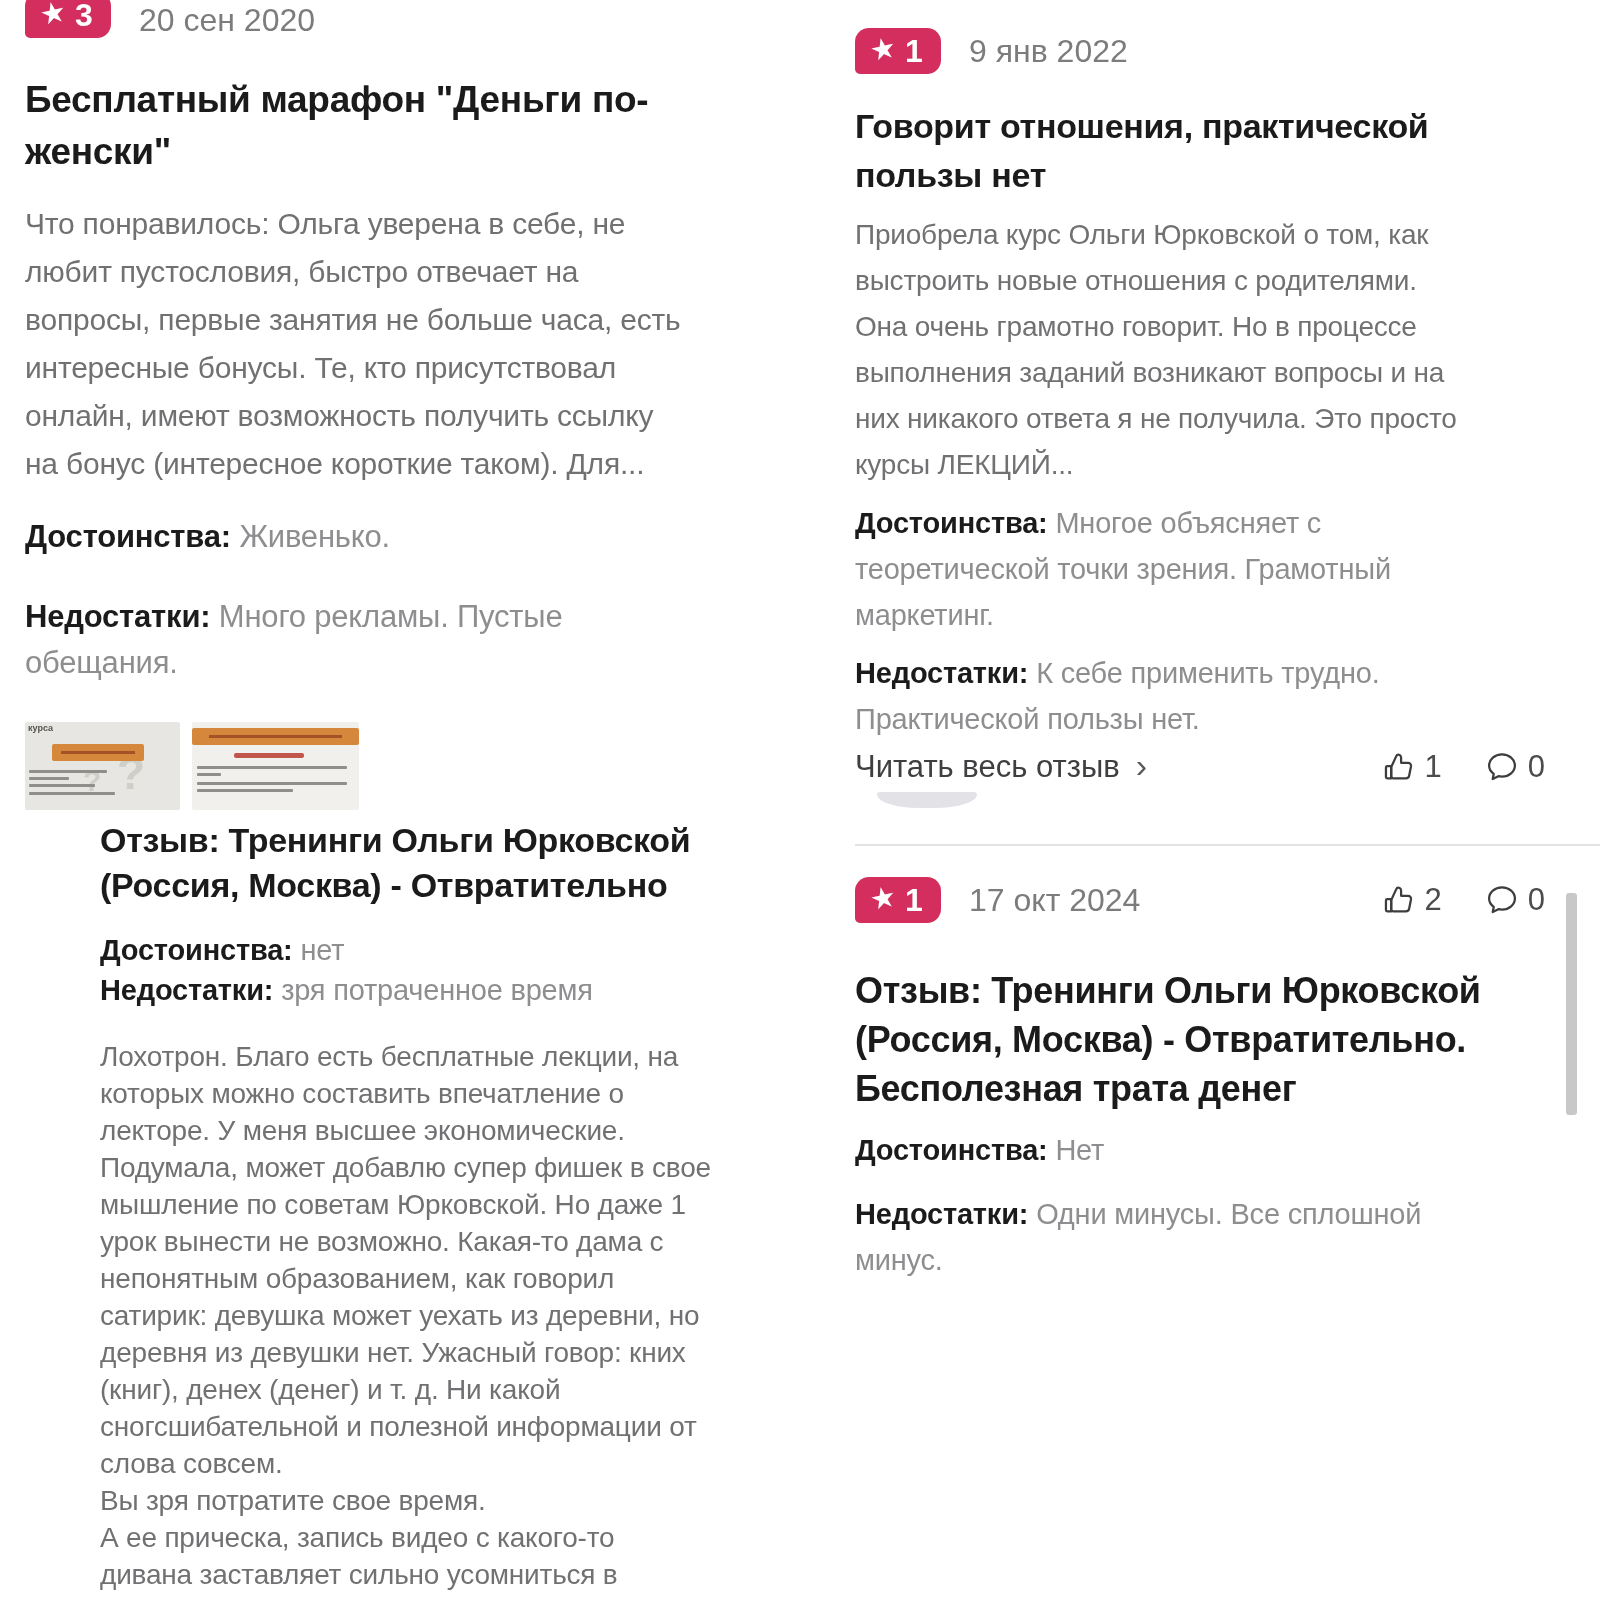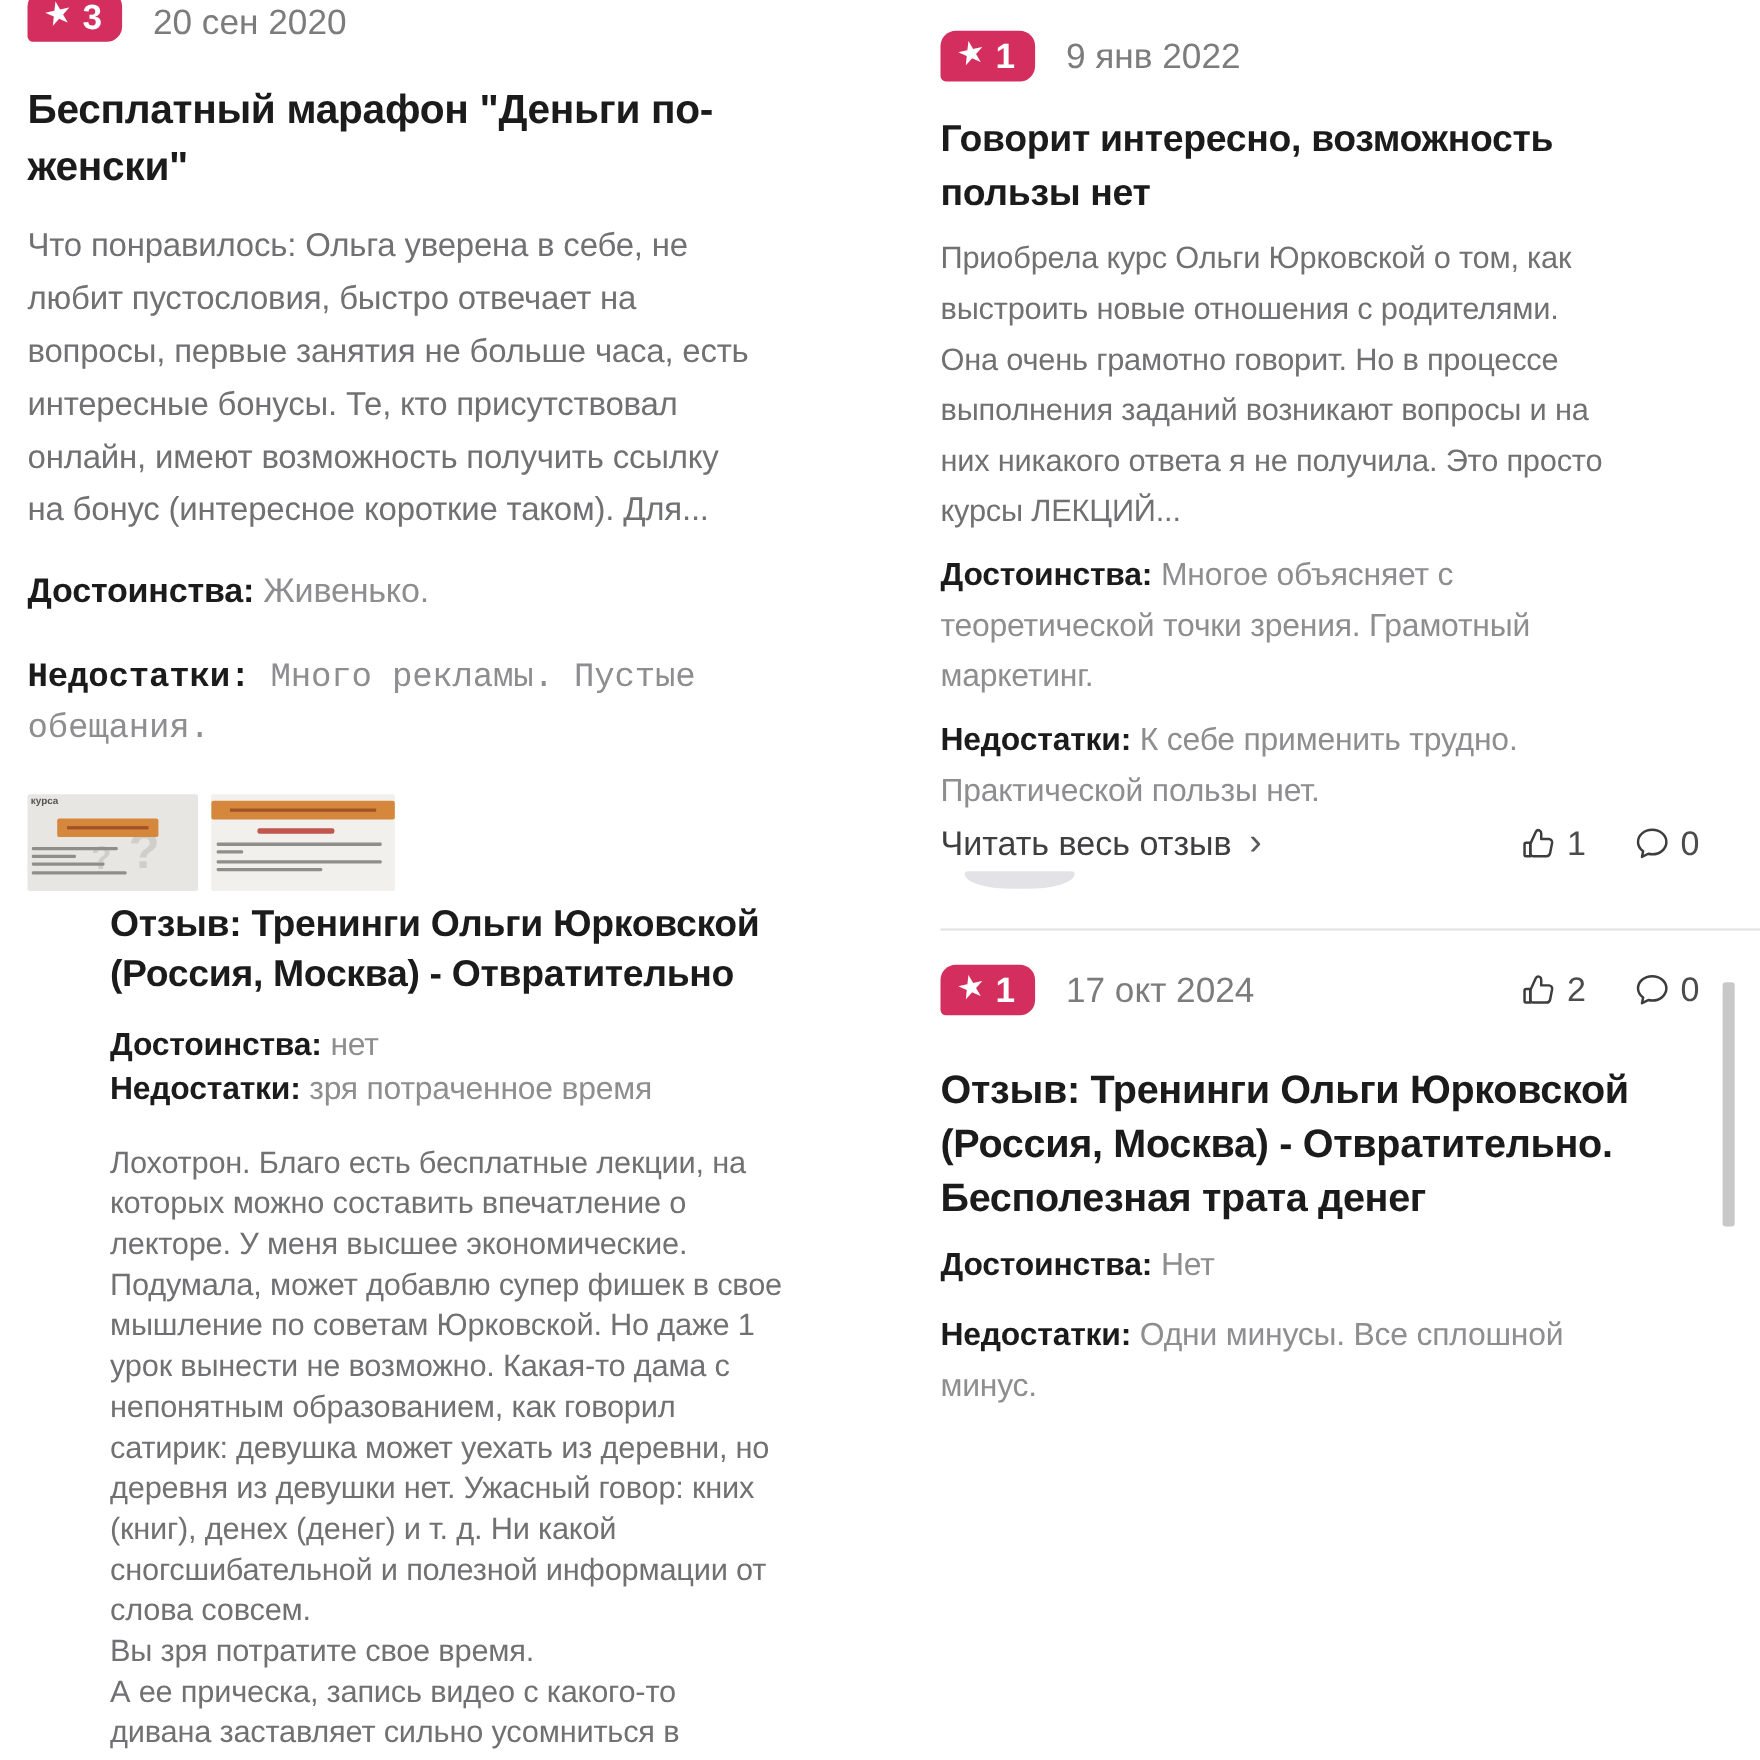--- a/index.html
+++ b/index.html
@@ -43,21 +43,21 @@
   .b-left1  { margin-top:22px; font-size:30px; line-height:48px; }
   .b-quoted { margin-top:28px; font-size:28px; line-height:37px; }
   .b-right1 { margin-top:12px; font-size:28px; line-height:46px; }
   .b-right2 { margin-top:38px; font-size:28px; line-height:46px; }
 
   
   .pl .lbl { font-weight:700; color:#1b1b1b; }
   .pl .val { color:#8e8e90; white-space:pre-line; }
   .pl-left1 { font-size:31px; line-height:46px; letter-spacing:-0.2px; }
   .m-pros-l1 { margin-top:26px; }
-  .m-cons-l1 { margin-top:34px;font-family:Liberation Mono, monospace; }
+  .m-cons-l1 { margin-top:34px; }
   .pl-quoted { font-size:29px; line-height:40px; letter-spacing:-0.2px; }
   .m-pros-q { margin-top:22px; }
   .m-cons-q { }
   .pl-right { font-size:29px; line-height:46px; letter-spacing:-0.2px; }
   .m-pros-r1 { margin-top:12px; }
   .m-cons-r1 { margin-top:12px; }
   .m-pros-r2 { margin-top:14px; }
   .m-cons-r2 { margin-top:18px; }
 
   
@@ -178,21 +178,21 @@
   <section class="col right">
 
     <div class="review-header">
       <div class="badge">
           <span class="star">★</span>
           <span class="num">1</span>
         </div>
       <span class="date">9 янв 2022</span>
     </div>
 
-    <h2 class="title t-right1 pre">Говорит интересно, возможность
+    <h2 class="title t-right1 pre">Говорит отношения, практической
 пользы нет</h2>
 
     <p class="body b-right1 pre">Приобрела курс Ольги Юрковской о том, как
 выстроить новые отношения с родителями.
 Она очень грамотно говорит. Но в процессе
 выполнения заданий возникают вопросы и на
 них никакого ответа я не получила. Это просто
 курсы ЛЕКЦИЙ...</p>
 
     <p class="pl pl-right m-pros-r1"><span class="lbl">Достоинства:</span> <span class="val">Многое объясняет с

